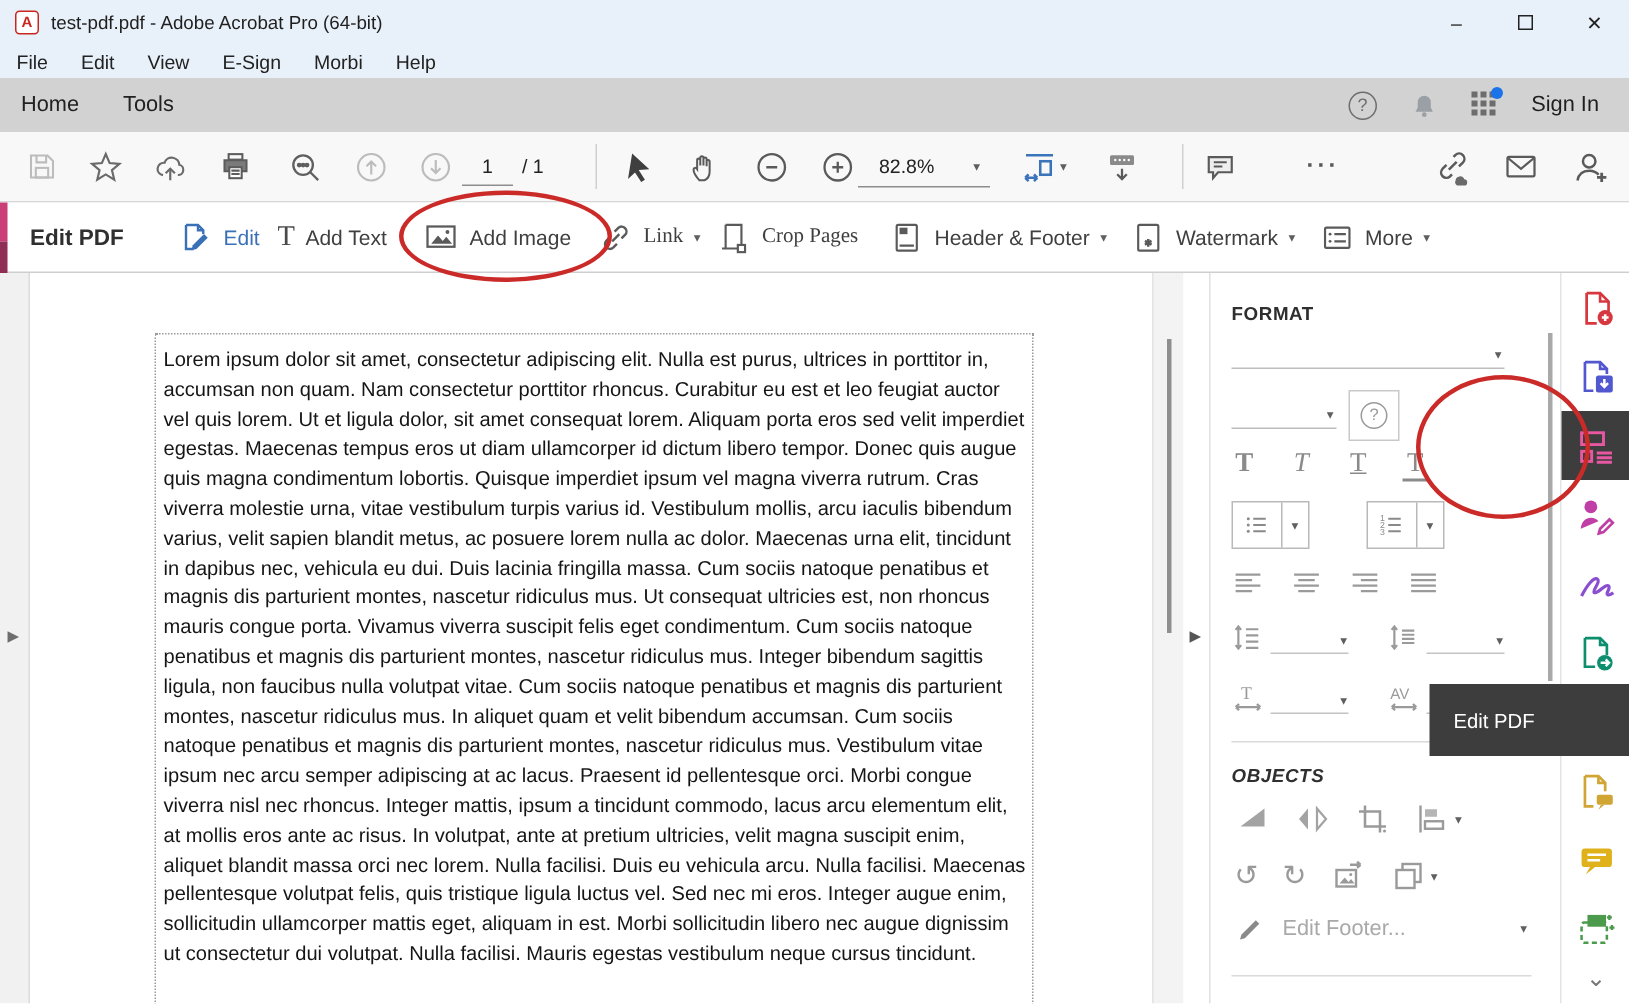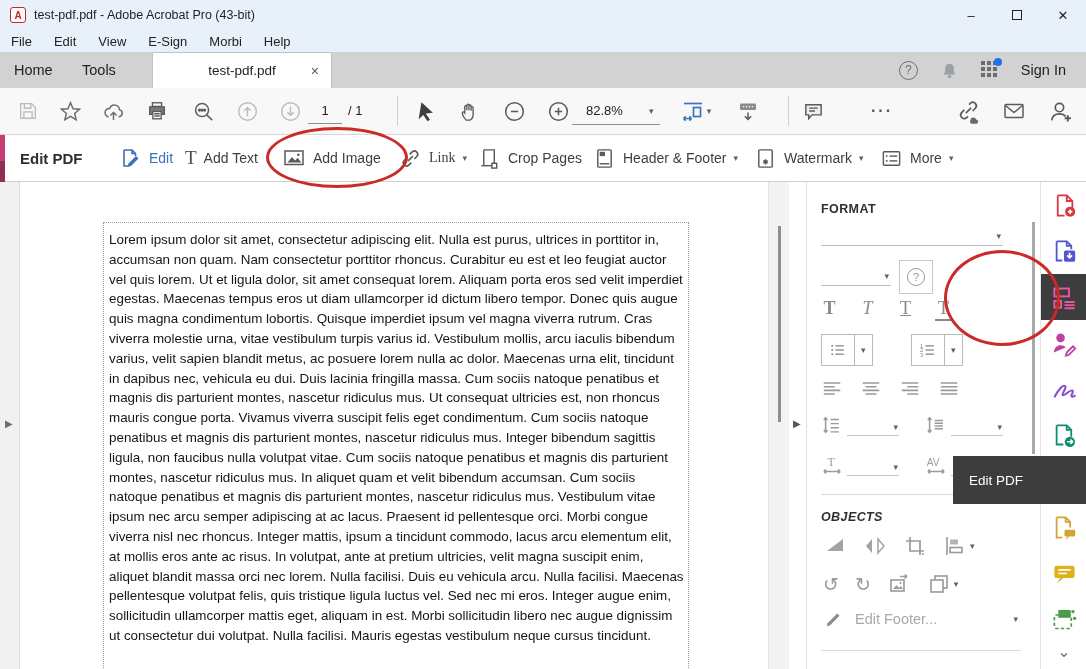--- a/index.html
+++ b/index.html
@@ -110,21 +110,21 @@
   .re1 { left:266px; top:127px; width:142px; height:61px; }
   .re2 { left:944px; top:250px; width:116px; height:96px; }
 </style>
 </head>
 <body>
 
 <div class="app">
 
   <div class="titlebar">
     <div class="acro-logo">A</div>
-    <div class="title-text">test-pdf.pdf - Adobe Acrobat Pro (43-bit)</div>
+    <div class="title-text">test-pdf.pdf - Adobe Acrobat Pro (64-bit)</div>
     <div class="win-controls">
       <div class="win-btn">–</div>
       <div class="win-btn">
           <span class="maxi-box"></span>
         </div>
       <div class="win-btn">✕</div>
     </div>
   </div>
 
   <div class="menubar">
@@ -132,24 +132,20 @@
     <span class="menu-item">Edit</span>
     <span class="menu-item">View</span>
     <span class="menu-item">E-Sign</span>
     <span class="menu-item">Morbi</span>
     <span class="menu-item">Help</span>
   </div>
 
   <div class="tabbar">
     <div class="tab-plain tab-home">Home</div>
     <div class="tab-plain tab-tools">Tools</div>
-    <div class="tab-doc">
-      <span>test-pdf.pdf</span>
-      <span class="x">×</span>
-    </div>
     <div class="tabbar-right">
       <div class="help-circle">?</div>
       <div class="bell">
         <svg width="19" height="19" viewBox="0 0 24 24">
             <path d="M12 3.5a5.5 5.5 0 0 1 5.5 5.5v4.5l1.8 3.5H4.7l1.8-3.5V9A5.5 5.5 0 0 1 12 3.5z" fill="#9aa0a6"></path>
             <circle cx="12" cy="19.5" r="2" fill="#9aa0a6"></circle>
           </svg>
       </div>
       <div class="grid9">
         <i></i>
@@ -319,21 +315,21 @@
     </div>
     <div class="eb" style="left:399px;font-family:Liberation Serif, serif;">
       <svg width="23" height="23" viewBox="0 0 24 24" fill="none" stroke="#5a5a5a" stroke-width="1.7">
           <path d="M9.5 14.5l5-5"></path>
           <path d="M8 11.5l-2.6 2.6a3.4 3.4 0 0 0 4.8 4.8l2.6-2.6"></path>
           <path d="M16 12.5l2.6-2.6a3.4 3.4 0 0 0-4.8-4.8l-2.6 2.6"></path>
         </svg>
       <span>Link</span>
       <span class="caret">▾</span>
     </div>
-    <div class="eb" style="left:478px;">
+    <div class="eb" style="left:478px;font-family:Liberation Serif, serif;">
       <svg width="23" height="23" viewBox="0 0 24 24" fill="none" stroke="#5a5a5a" stroke-width="1.5">
           <path d="M6 3h11v14"></path>
           <path d="M6 3v16.5"></path>
           <path d="M3.5 19.5H17"></path>
           <rect x="14.5" y="17" width="5" height="5" fill="#fff"></rect>
         </svg>
       <span>Crop Pages</span>
     </div>
     <div class="eb" style="left:593px;">
       <svg width="23" height="23" viewBox="0 0 24 24" fill="none" stroke="#5a5a5a" stroke-width="1.5">

